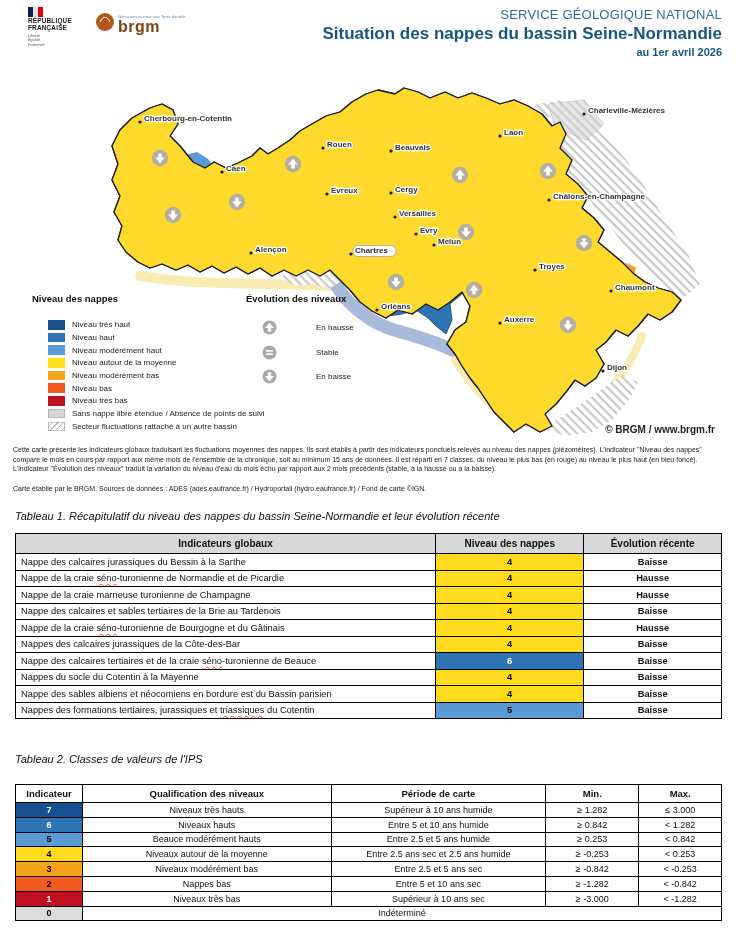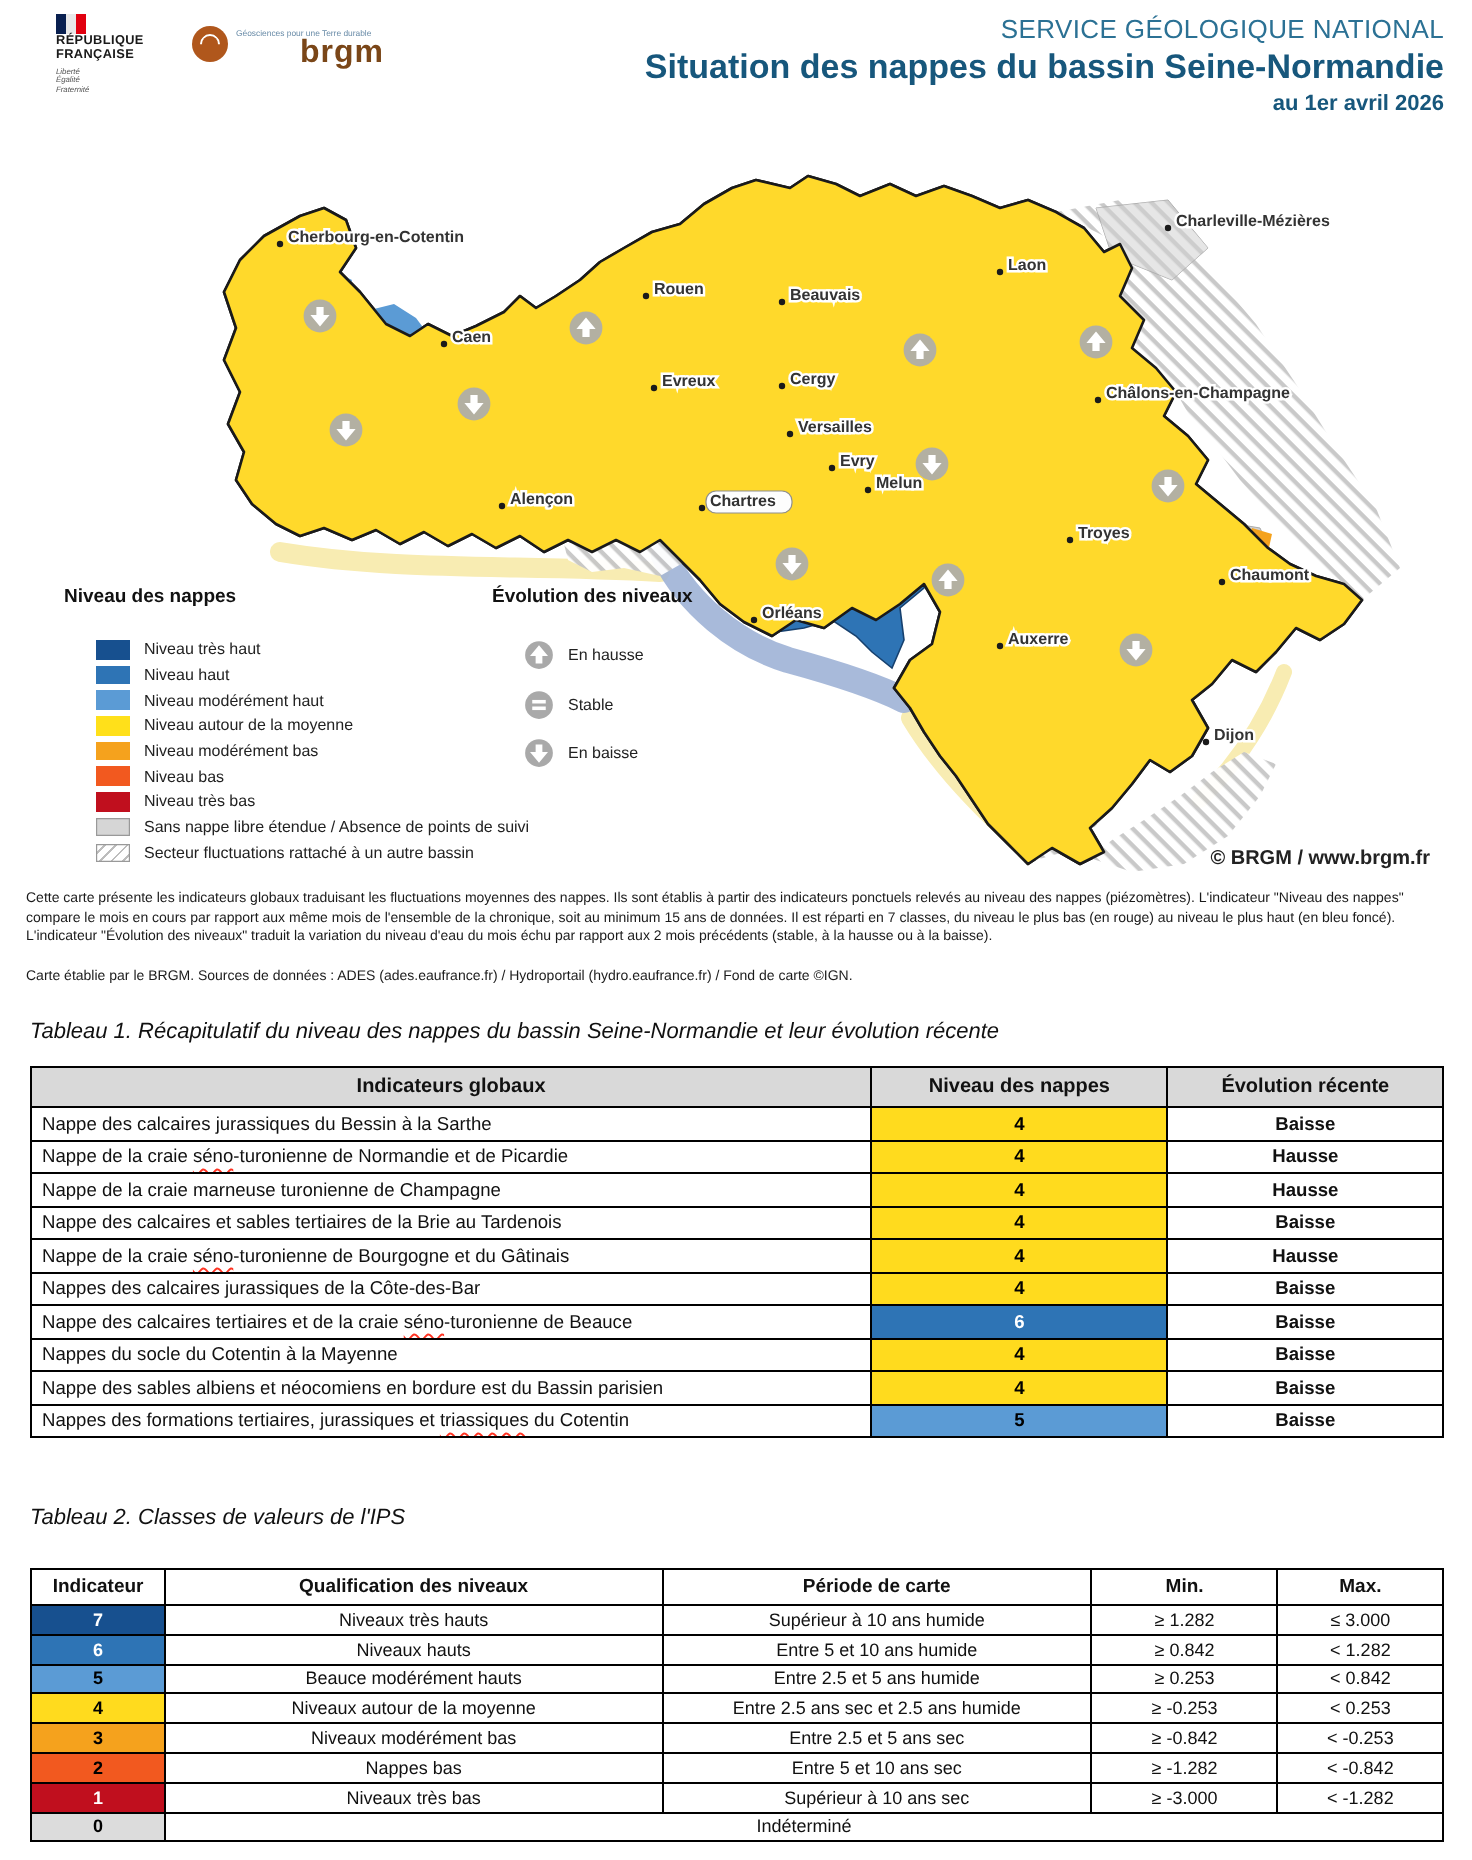--- a/index.html
+++ b/index.html
@@ -15,42 +15,42 @@
   .rf-flag span{flex:1;}
   .rf-flag .b{background:#092050;} .rf-flag .w{background:#e8e8e8;} .rf-flag .r{background:#E1000F;}
   .rf-text{font-size:6.4px;font-weight:bold;line-height:6.8px;letter-spacing:.2px;color:#1a1a1a;white-space:pre-line;}
   .rf-motto{font-size:3.9px;font-style:italic;color:#555;line-height:4.6px;margin-top:2px;white-space:pre-line;}
   .brgm-logo{display:flex;gap:4px;align-items:flex-start;margin-top:6px;}
   .brgm-circle{width:18px;height:18px;border-radius:50%;background:#B0571C;position:relative;flex:0 0 auto;}
   .brgm-circle .arc{position:absolute;left:4px;top:4px;width:8px;height:8px;border:1.8px solid #fff;
         border-radius:50%;border-bottom-color:transparent;border-left-color:transparent;transform:rotate(-45deg);}
   .brgm-right{display:flex;flex-direction:column;}
   .brgm-tagline{font-size:4.2px;color:#6A8CA8;margin-top:1px;}
-  .brgm-name{font-size:16px;font-weight:bold;color:#7A4618;line-height:15px;letter-spacing:.5px;margin-left:32px;}
+  .brgm-name{font-size:16px;font-weight:bold;color:#7A4618;line-height:15px;letter-spacing:.5px;}
   .title-block{text-align:right;}
   .title-line1{font-size:13px;color:#2B7194;letter-spacing:.2px;}
   .title-line2{font-size:17px;font-weight:bold;color:#17577C;margin-top:2px;}
   .title-line3{font-size:11px;font-weight:bold;color:#17577C;margin-top:2px;}
 
   
   .map-wrap{position:absolute;left:0;top:84px;width:736px;height:362px;}
   .map-svg{position:absolute;left:0;top:0;}
   .city-label{font-size:8px;font-weight:bold;fill:#333;stroke:#fff;stroke-width:2.4px;paint-order:stroke;}
   .copyright{position:absolute;right:21px;top:340px;font-size:10px;font-weight:bold;color:#222;}
 
   .legend-levels{position:absolute;left:32px;top:209px;}
   .legend-title{font-size:9.5px;font-weight:bold;color:#111;margin-bottom:5px;}
   .legend-levels ul,.legend-evo ul{list-style:none;margin:16px;padding:0;}
   .legend-levels li{display:flex;align-items:center;margin-bottom:3.2px;}
   .swatch{width:17px;height:9.5px;margin-right:7px;flex:0 0 auto;}
   .swatch.bordered{box-shadow:inset 0 0 0 0.6px #999;}
   .swatch.hatch{background:repeating-linear-gradient(135deg,#fff 0 3px,#BDBDBD 3px 4px);box-shadow:inset 0 0 0 0.6px #999;}
   .legend-label{font-size:8px;color:#222;}
   .legend-evo{position:absolute;left:246px;top:209px;}
-  .legend-evo li{display:flex;align-items:center;margin-bottom:9.5px;}
+  .legend-evo li{display:flex;align-items:center;margin-bottom:9.5px;gap:32px;}
   .legend-evo svg{margin-right:7px;}
 
   
   .notes{position:absolute;left:13px;top:445px;width:714px;font-size:7px;line-height:9.6px;color:#1a1a1a;}
   .notes p{margin:0;}
   .notes p + p{margin-top:10px;}
 
   
   .tbl-title{position:absolute;left:15px;font-size:11px;font-style:italic;color:#111;}
   #t1-title{top:510px;} #t2-title{top:753px;}

